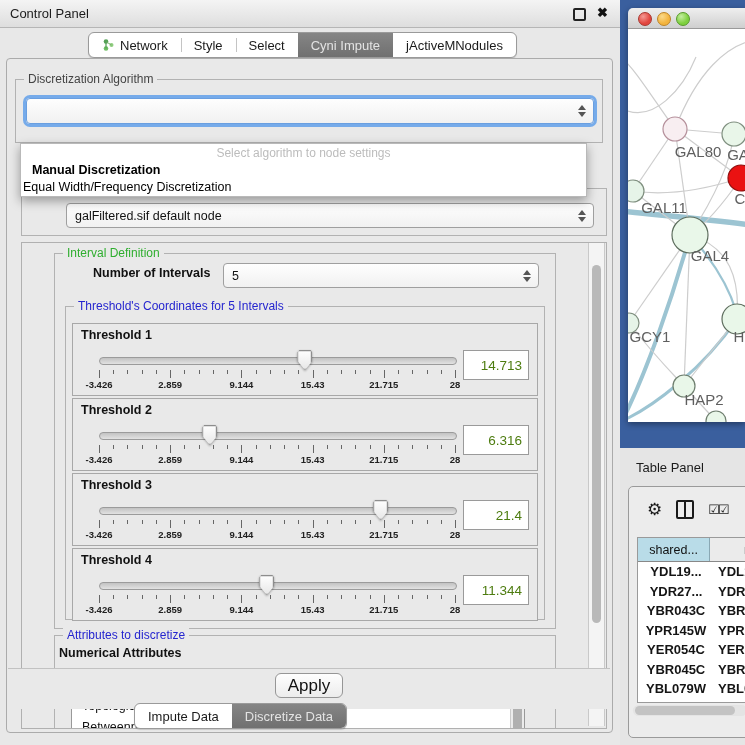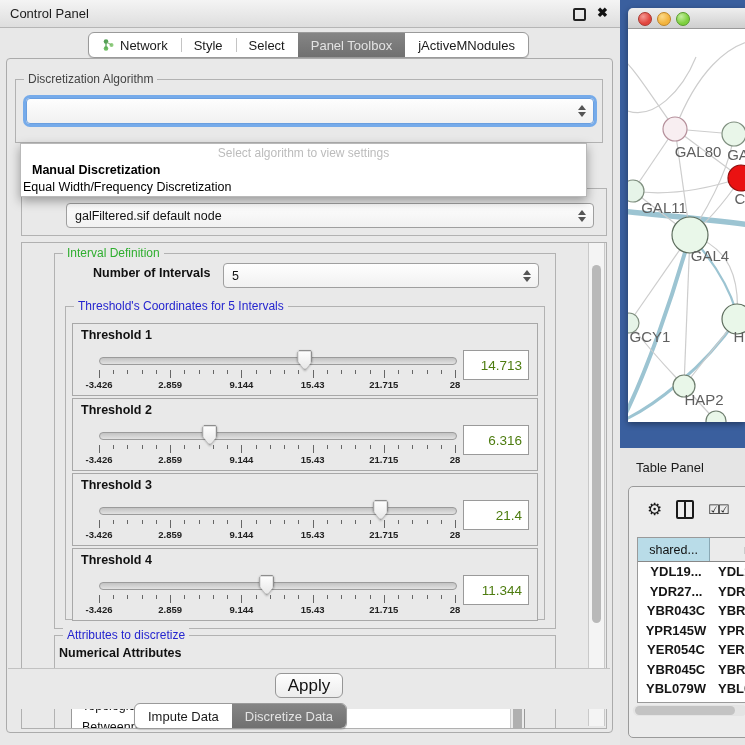--- a/index.html
+++ b/index.html
@@ -108,41 +108,41 @@
         </svg>
         <span>Network</span>
       </div>
       <div class="tab">
         <span>Style</span>
       </div>
       <div class="tab">
         <span>Select</span>
       </div>
       <div class="tab sel">
-        <span>Panel Toolbox</span>
+        <span>Cyni Impute</span>
       </div>
       <div class="tab aftersel">
         <span>jActiveMNodules</span>
       </div>
     </div>
 
   <div id="mainpanel">
 
     <div class="group" id="algo-group" style="left:8px;top:20px;width:586px;height:62px;">
       <span class="legend">Discretization Algorithm</span>
       <div class="combo focusring" style="position:absolute;left:10px;top:18px;width:558px;height:24px;">
         <div class="spin">
             <i class="up"></i>
             <i class="dn"></i>
           </div>
       </div>
     </div>
 
     <div id="algo-popup">
-      <div class="ph">Select algorithm to view settings</div>
+      <div class="ph">Select algorithm to node settings</div>
     <div class="item bold">Manual Discretization</div>
         <div class="item">Equal Width/Frequency Discretization</div>
       </div>
 
     <div id="viewport">
 
       <div class="group" id="tabledata-group">
         <span class="legend">Table Data</span>
         <div class="combo" style="position:absolute;left:44px;top:14px;width:518px;height:23px;">
           <span>galFiltered.sif default node</span>

